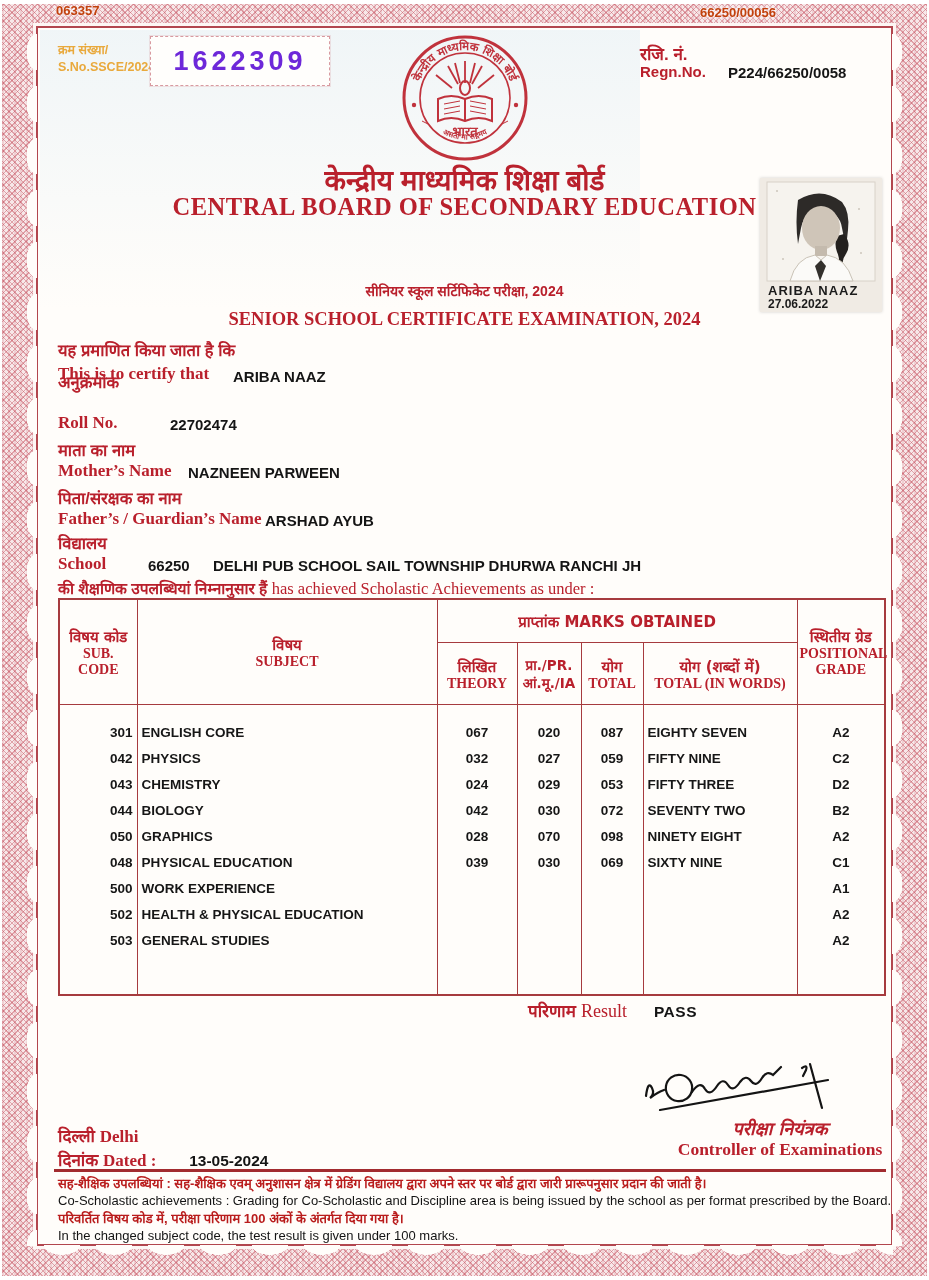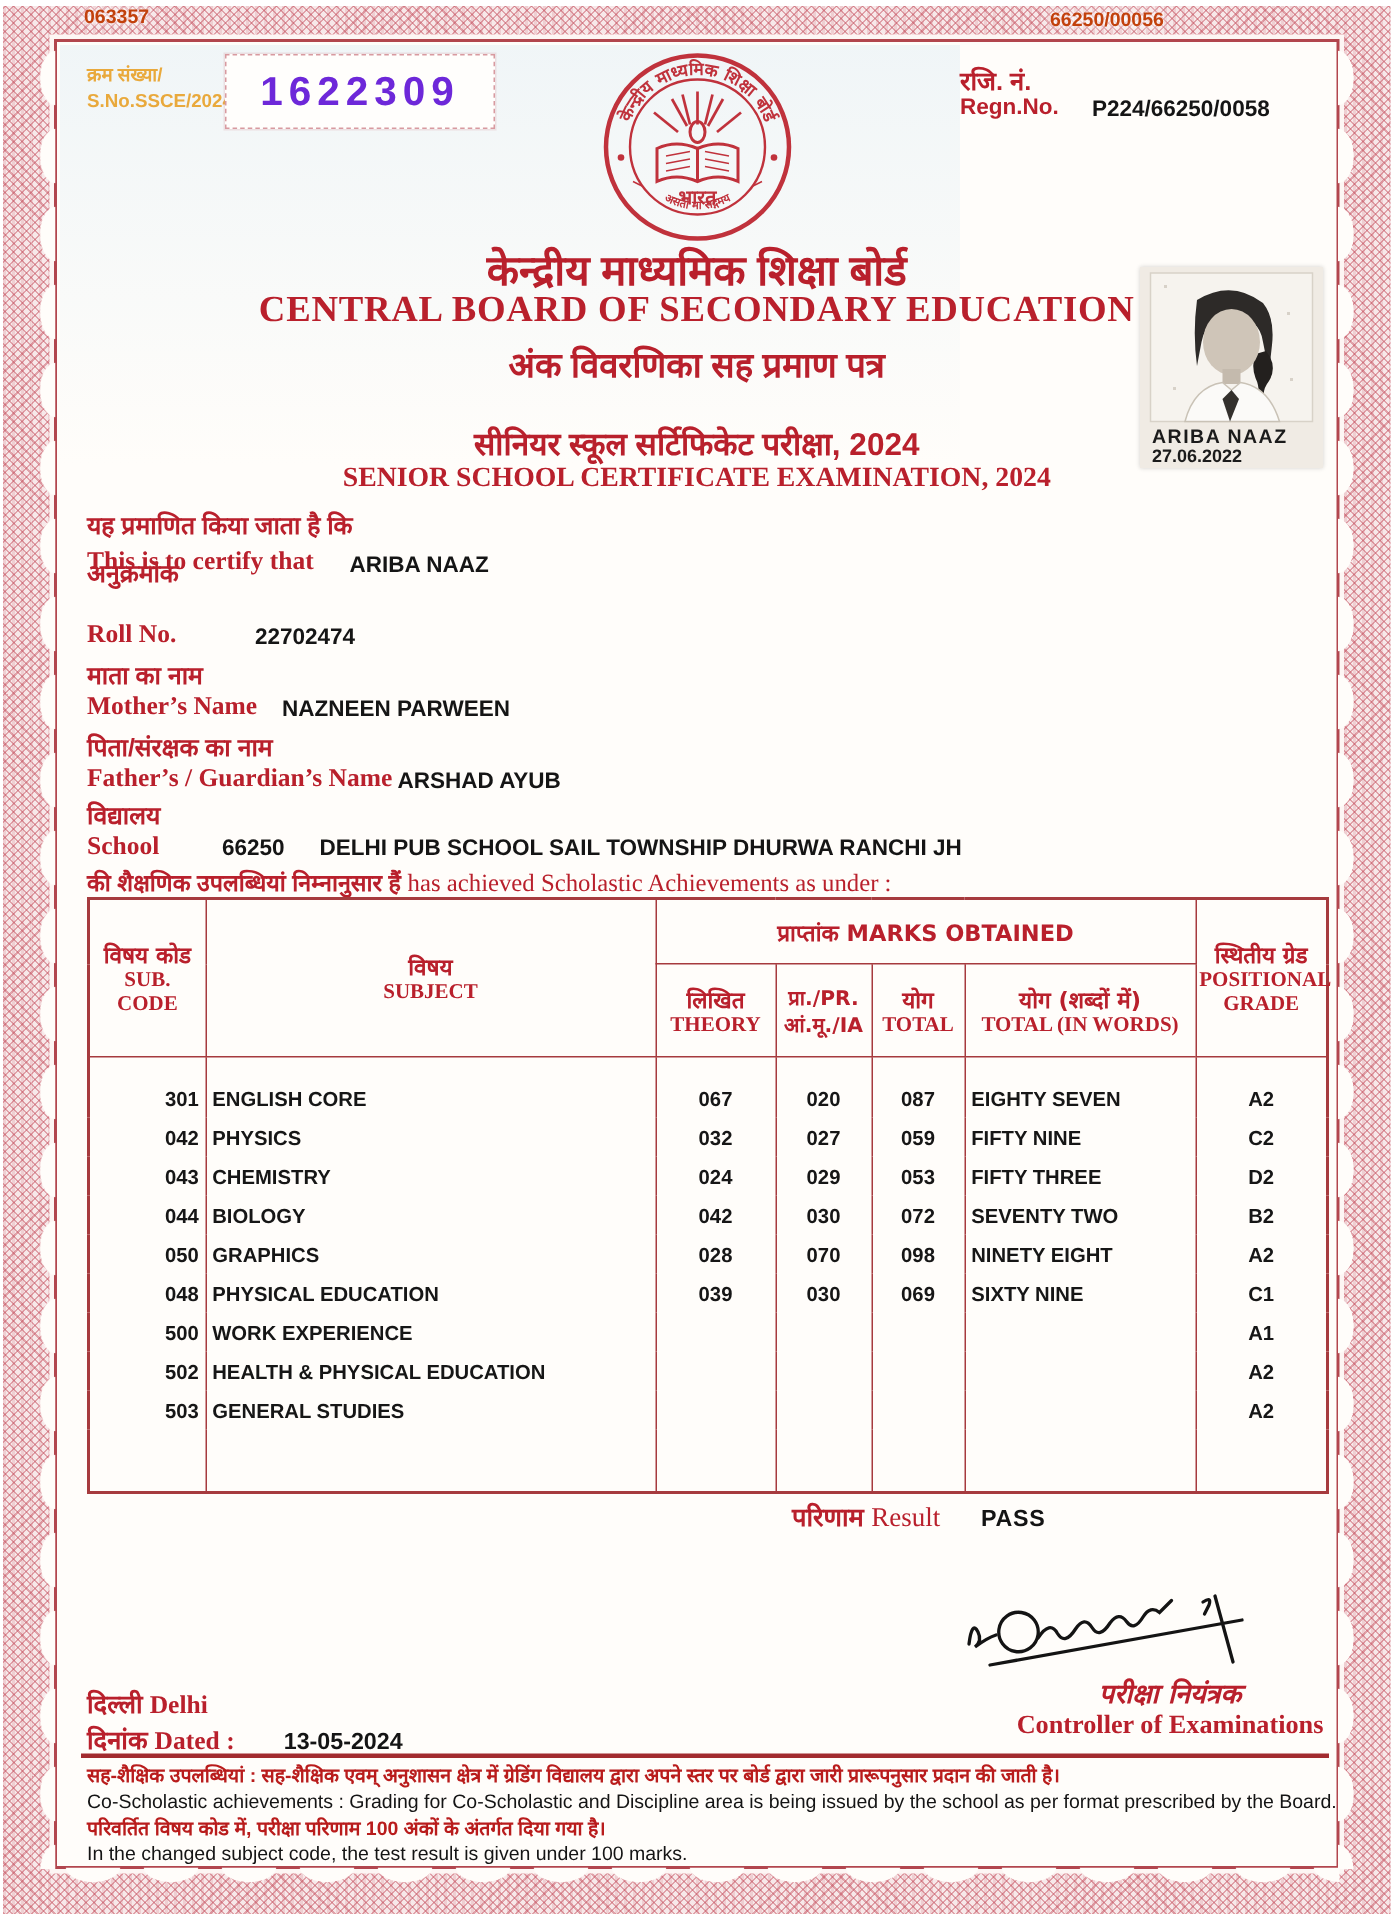--- a/index.html
+++ b/index.html
@@ -56,21 +56,21 @@
     left:150px;top:36px;width:178px;height:48px;background:#fffefc;
     border:1px dashed #d89aa0;box-shadow:0 0 0 1px rgba(216,154,160,.25);
     display:flex;align-items:center;justify-content:center;
   }
   .serial-number{font-size:27px;font-weight:bold;letter-spacing:4px;color:#6d28d9;}
   
   .t-board-hi{top:160px;font-size:28px;}
   .t-board-en{top:193px;font-size:24.5px;letter-spacing:.5px;}
   .t-doc-hi{top:226px;font-size:23px;}
   .t-doc-en{top:257px;font-size:18.5px;letter-spacing:.5px;}
-  .t-exam-hi{top:281px;font-size:21px;}
+  .t-exam-hi{top:281px;font-size:14px;}
   .t-exam-en{top:309px;font-size:18.5px;}
   
   .lbl-hi{font-size:16.5px;font-weight:bold;color:#b9202c;}
   .lbl-en{font-size:17px;font-weight:bold;color:#b9202c;font-family:"Liberation Serif","DejaVu Serif",serif;}
   .val{font-size:15px;font-weight:bold;color:#151515;}
   
   table.marks{
     position:absolute;left:58px;top:598px;width:826px;height:377px;
     border-collapse:collapse;table-layout:fixed;
   }
@@ -180,21 +180,20 @@
       </g>
     </svg>
   </div>
 
   <div class="abs lbl-hi" style="left:640px;top:42px;font-size:17px;">रजि. नं.</div>
   <div class="abs lbl-en" style="left:640px;top:63px;font-family:'Liberation Sans',sans-serif;font-size:15px;">Regn.No.</div>
   <div class="abs val" style="left:728px;top:64px;">P224/66250/0058</div>
 
   <div class="abs ctr red b t-board-hi">केन्द्रीय माध्यमिक शिक्षा बोर्ड</div>
   <div class="abs ctr red b serif t-board-en">CENTRAL BOARD OF SECONDARY EDUCATION</div>
-  <div class="abs ctr red b t-doc-hi">अंक विवरणिका सह प्रमाण पत्र</div>
   <div class="abs ctr red b t-exam-hi">सीनियर स्कूल सर्टिफिकेट परीक्षा, 2024</div>
   <div class="abs ctr red b serif t-exam-en">SENIOR SCHOOL CERTIFICATE EXAMINATION, 2024</div>
 
   <div class="abs photo-wrap">
     <svg width="122" height="134" viewBox="0 0 122 134">
       <rect x="0" y="0" width="122" height="134" fill="#f0ebe4"></rect>
       <rect x="7" y="4" width="108" height="99" fill="#f6f3ee" stroke="#d8d2c8" stroke-width="1"></rect>
 
       <path d="M38,22 Q61,8 82,24 Q90,34 88,52 L86,70 Q84,60 82,50 Q80,34 61,32 Q44,34 41,50 L38,66 Q35,44 38,22 Z" fill="#2d2a28"></path>
       <path d="M84,56 q8,10 2,20 q-7,9 0,17 q5,8 -1,10 q-7,-4 -6,-14 q1,-9 -2,-15 q-3,-8 0,-16 Z" fill="#23201e"></path>

